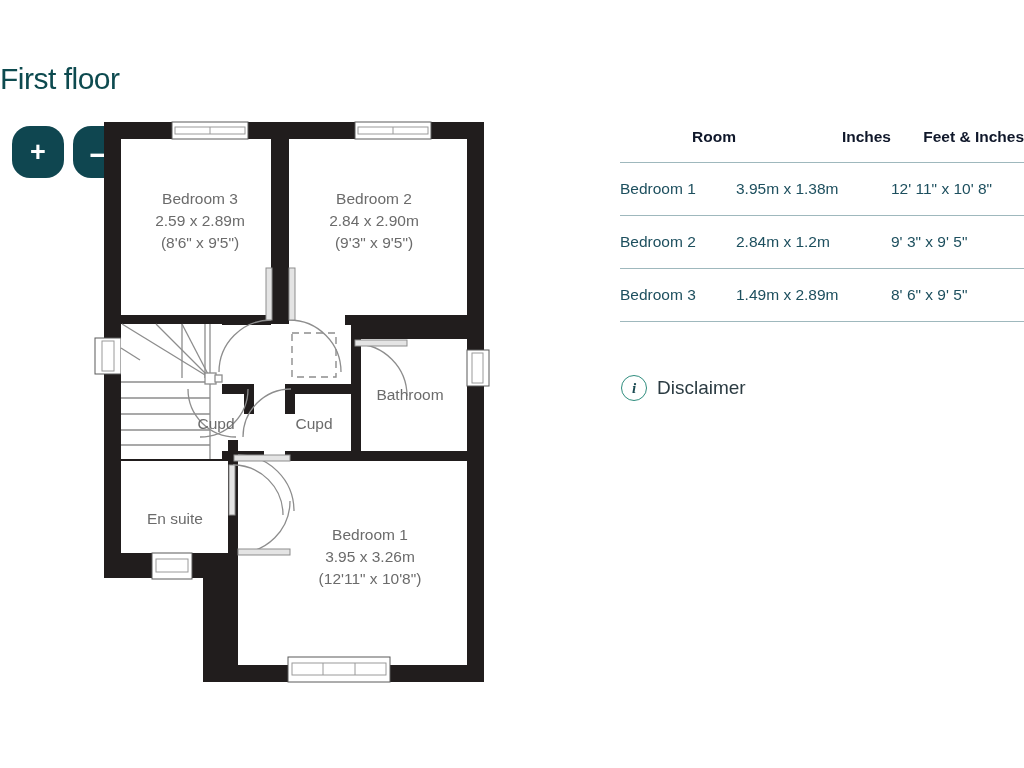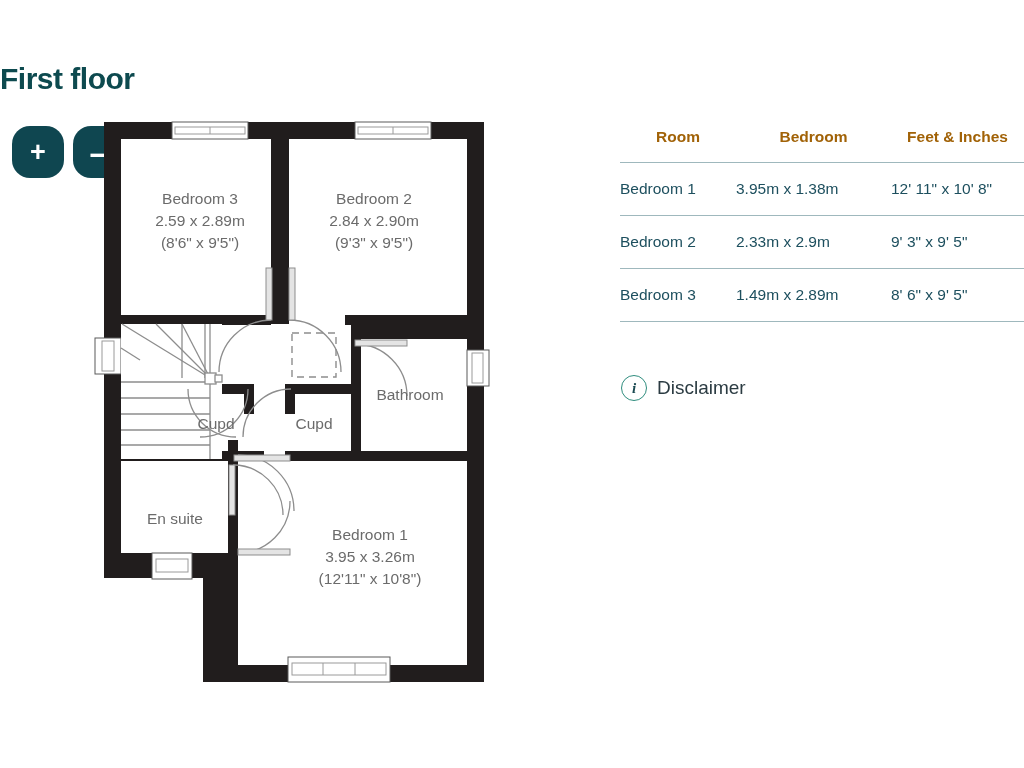--- a/index.html
+++ b/index.html
@@ -9,21 +9,21 @@
     font-family: "Liberation Sans", sans-serif;
     overflow: hidden;
   }
   #root { position: relative; width: 1024px; height: 768px; }
 
   
   .page-title {
     position: absolute;
     left: 0px; top: 62px;
     font-size: 30px;
-    font-weight: bold;
+    font-weight: normal;
     color: #0d4a4f;
     letter-spacing: -0.5px;
   }
 
   
   .zoom-btns { position: absolute; left: 12px; top: 126px; display: flex; gap: 9px; }
   .zoom-btn {
     width: 52px; height: 52px;
     border-radius: 18px;
     background: #0f4650;
@@ -38,24 +38,24 @@
   }
   .zoom-btn.minus { font-size: 34px; }
 
   
   .plan { position: absolute; left: 0; top: 0; width: 560px; height: 768px; }
 
   
   .table-wrap { position: absolute; left: 620px; top: 128px; width: 404px; }
   .dim-table { width: 100%; border-collapse: collapse; }
   .dim-table th {
-    text-align: center;
+    text-align: right;
     font-size: 15.5px;
     font-weight: bold;
-    color: #a16207;
+    color: #0f172a;
     padding: 0 0 16px 0;
     white-space: nowrap;
   }
   .dim-table td {
     font-size: 15.5px;
     color: #1d4f5e;
     padding: 17px 0 17px 0;
     border-top: 1px solid #9fb8bd;
     white-space: nowrap;
   }
@@ -251,33 +251,33 @@
 
     <text x="175" y="524">En suite</text>
   </g>
 </svg>
 
 <div class="table-wrap">
   <table class="dim-table">
     <thead>
       <tr>
         <th class="col-room">Room</th>
-        <th class="col-metres">Bedroom</th>
+        <th class="col-metres">Inches</th>
         <th class="col-feet">Feet &amp; Inches</th>
       </tr>
     </thead>
     <tbody>
       <tr>
         <td>Bedroom 1</td>
         <td>3.95m x 1.38m</td>
         <td>12' 11" x 10' 8"</td>
       </tr>
       <tr>
         <td>Bedroom 2</td>
-        <td>2.33m x 2.9m</td>
+        <td>2.84m x 1.2m</td>
         <td>9' 3" x 9' 5"</td>
       </tr>
       <tr>
         <td>Bedroom 3</td>
         <td>1.49m x 2.89m</td>
         <td>8' 6" x 9' 5"</td>
       </tr>
     </tbody>
   </table>
   <div class="table-bottom-rule"></div>

